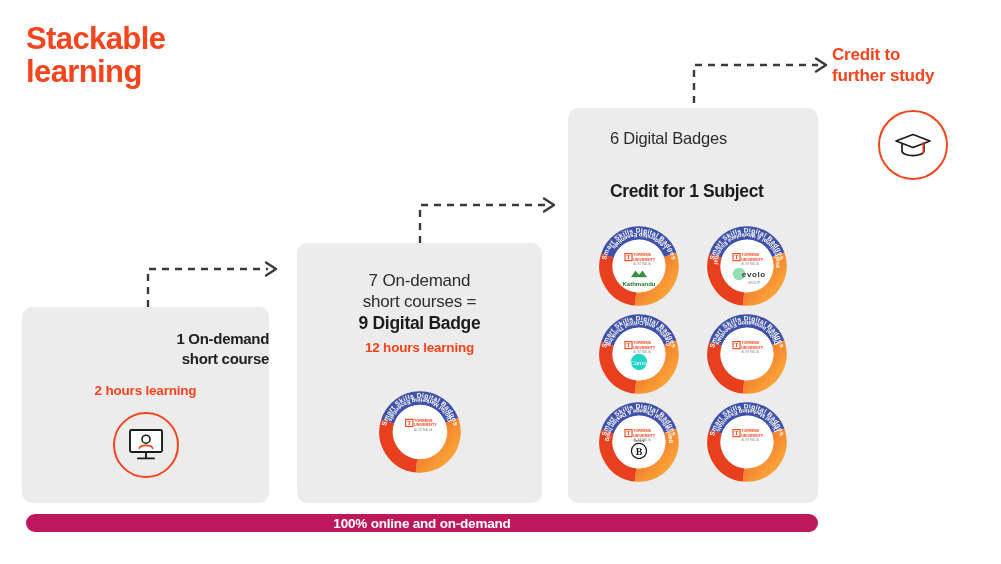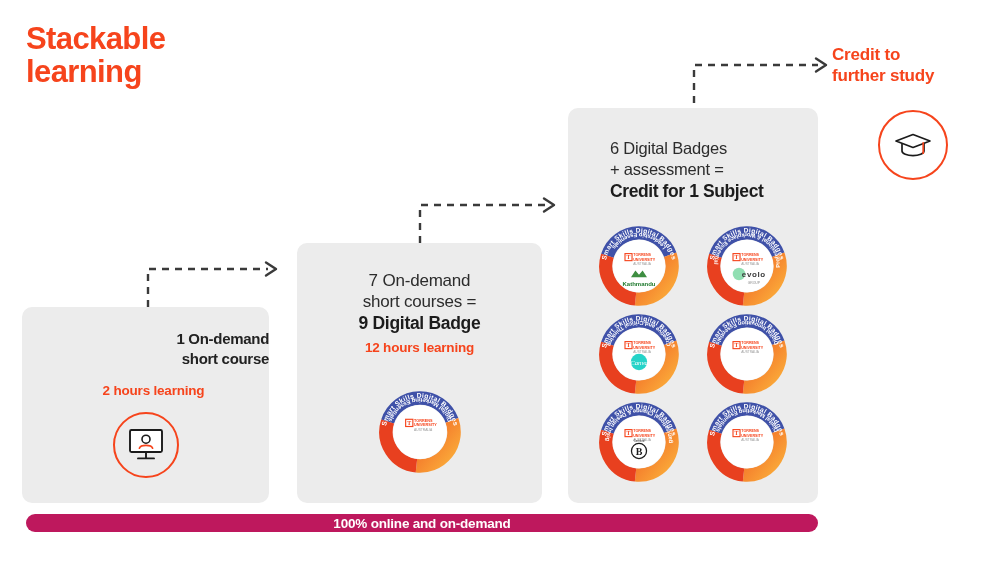--- a/index.html
+++ b/index.html
@@ -35,21 +35,21 @@
   }
   #panel1{left:22px;top:307px;width:247px;height:196px;}
   #panel2{left:297px;top:243px;width:245px;height:260px;}
   #panel3{left:568px;top:108px;width:250px;height:395px;}
   .p1-head{
     position:absolute;left:0;top:22px;width:100%;text-align:right;
     font-size:15px;line-height:1.3;font-weight:700;color:#222;letter-spacing:-0.3px;
   }
   .p1-sub{
     position:absolute;left:0;top:76px;width:100%;text-align:center;
-    font-size:13.5px;font-weight:700;color:#F6441C;letter-spacing:-0.2px;padding-left:8px;
+    font-size:13.5px;font-weight:700;color:#F6441C;letter-spacing:-0.2px;
   }
   .p1-icon{
     position:absolute;left:50%;top:105px;transform:translateX(-50%);
     width:62px;height:62px;border:2.4px solid #F6441C;border-radius:50%;
     display:flex;align-items:center;justify-content:center;background:#ECECEC;
   }
 
   .p2-l1,.p2-l2{
     position:absolute;left:0;width:100%;text-align:center;
     font-size:17px;line-height:1.25;font-weight:400;color:#2C2C2C;letter-spacing:-0.2px;
@@ -63,21 +63,21 @@
   .p2-sub{
     position:absolute;left:0;top:97px;width:100%;text-align:center;
     font-size:13.5px;font-weight:700;color:#F6441C;letter-spacing:-0.2px;
   }
   .p2-badge{position:absolute;left:50%;top:148px;transform:translateX(-50%);}
 
   .p3-l1,.p3-l2{
     position:absolute;left:42px;font-size:16.5px;line-height:1.25;
     font-weight:400;color:#2C2C2C;letter-spacing:-0.2px;
   }
-  .p3-l1{top:30px;}
+  .p3-l1{top:20px;}
   .p3-l2{top:51px;}
   .p3-l3{
     position:absolute;left:42px;top:73px;font-size:17.5px;
     font-weight:700;color:#1C1C1C;letter-spacing:-0.4px;
   }
   .badge-grid{
     position:absolute;left:31px;top:118px;width:188px;
     display:grid;grid-template-columns:repeat(2,80px);
     column-gap:28px;row-gap:8px;justify-content:center;
   }
@@ -194,21 +194,20 @@
       <text x="35.096000000000004" y="40.016" font-size="3.2800000000000002" fill="#9a9a9a" font-family="Liberation Sans, sans-serif">AUSTRALIA</text>
     </g>
 
   </svg>
         </span>
     </div>
   </div>
 
   <div class="panel" id="panel3">
     <div class="p3-l1">6 Digital Badges</div>
-    <div class="p3-l2">+ assessment =</div>
     <div class="p3-l3">Credit for 1 Subject</div>
     <div class="badge-grid">
       <span class="badge">
   <svg width="80" height="80" viewBox="0 0 80 80">
     <defs>
       <path id="bg1-t" fill="none" d="M 6.536000000000001 40 A 33.464 33.464 0 0 1 73.464 40"></path>
       <path id="bg1-b" fill="none" d="M 72.93599999999999 40 A 32.93599999999999 32.93599999999999 0 0 0 7.064000000000007 40"></path>
       <linearGradient id="bg1-y" x1="0" y1="0" x2="1" y2="1">
         <stop offset="0%" stop-color="#F05A22"></stop>
                 <stop offset="100%" stop-color="#FBB03B"></stop>

